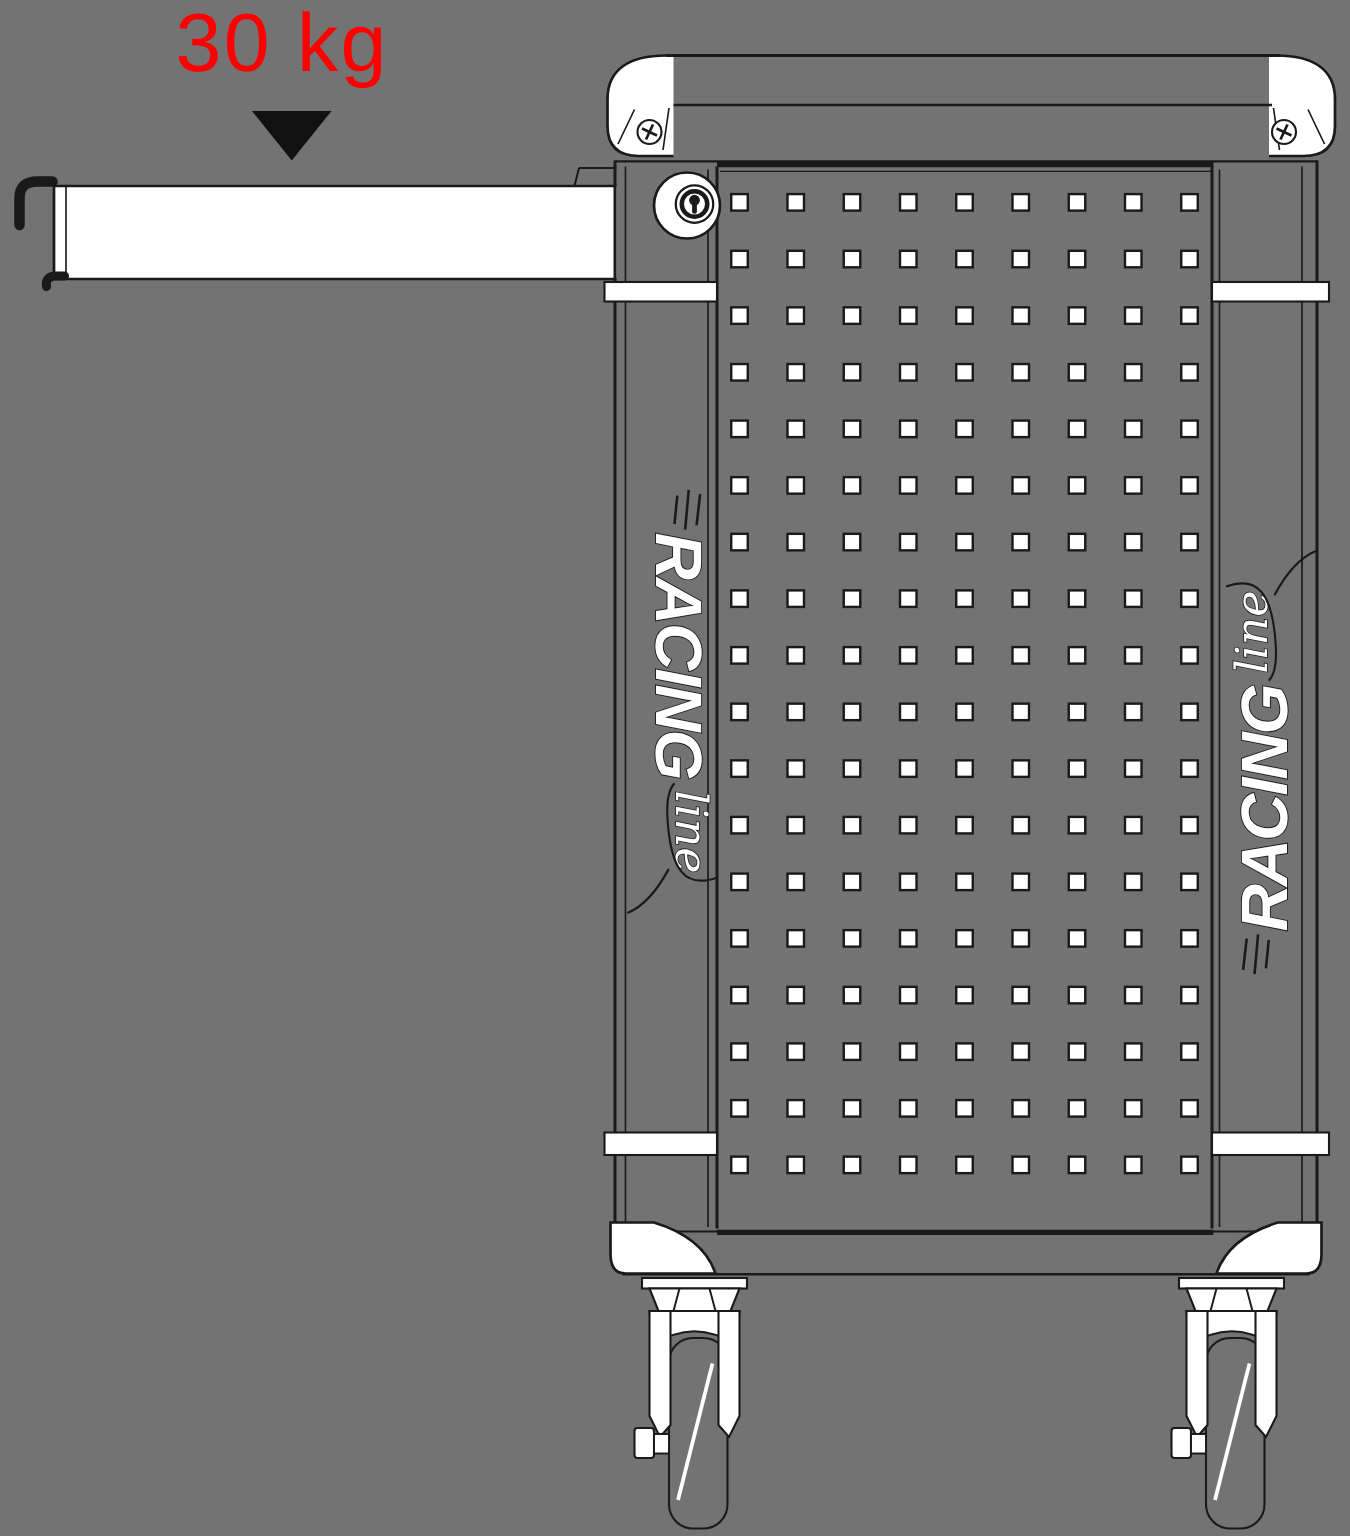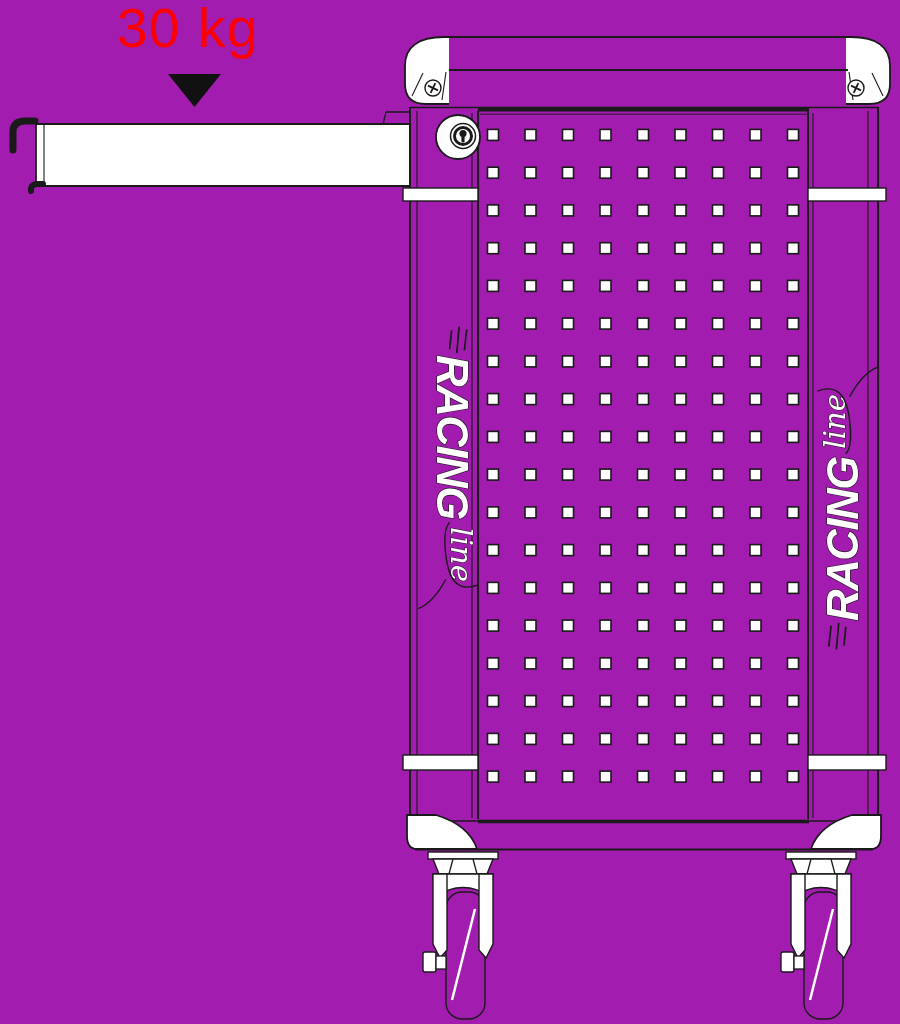--- a/index.html
+++ b/index.html
@@ -1,17 +1,17 @@
 <!DOCTYPE html>
 <html><head>
 <meta charset="utf-8">
 <style>
   html,body{margin:0;padding:0;background:#fff;}
   .stage{
-    position:relative;width:900px;height:1024px;background:#a21caf;overflow:hidden;
+    position:relative;width:900px;height:1024px;background:#737373;overflow:hidden;
     font-family:"Liberation Sans",sans-serif;
   }
   svg{display:block;}
   
   .ln  { fill:#ffffff; stroke:#1a1a1a; stroke-width:1.5; }
   .st  { fill:none;    stroke:#1a1a1a; stroke-width:1.5; }
   .w09 { stroke-width:0.9; }
   .w11 { stroke-width:1.1; }
   .w13 { stroke-width:1.3; }
   .w14 { stroke-width:1.4; }

